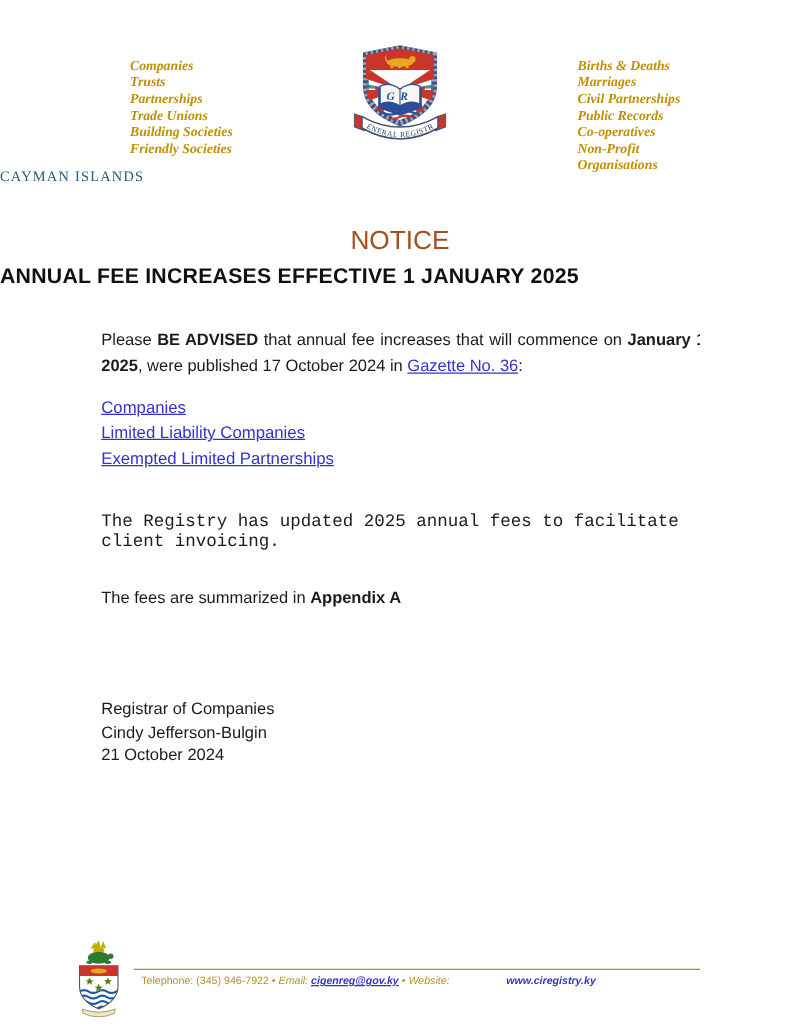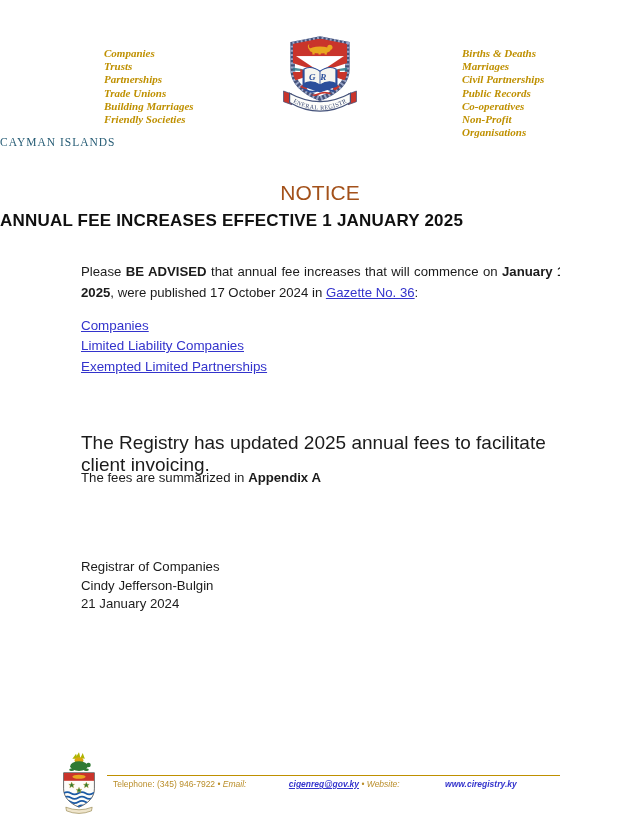--- a/index.html
+++ b/index.html
@@ -22,47 +22,47 @@
                 font-size:21px;font-weight:400;color:#A3511A;}
   .notice-sub{position:absolute;left:0;top:211px;width:640px;text-align:left;
               font-size:17px;font-weight:700;color:#101010;letter-spacing:.2px;}
 
   
   .intro{position:absolute;left:81px;top:261px;width:487px;font-size:13.2px;
          line-height:21px;text-align:justify;}
   .links{position:absolute;left:81px;top:316px;font-size:13.4px;line-height:20.4px;}
   .links a{display:table;color:#3333CC;text-decoration:underline;}
   a.inline-link{color:#3333CC;text-decoration:underline;}
-  .p2{position:absolute;left:81px;top:432px;font-size:19px;}
+  .p2{position:absolute;left:81px;top:410px;font-size:14px;font-family:Liberation Mono, monospace;}
   .p3{position:absolute;left:81px;top:470px;font-size:13.2px;}
   .sig{position:absolute;left:81px;top:558px;font-size:13.2px;line-height:18.6px;}
 
   
   .footer-arms{position:absolute;left:57px;top:751px;width:44px;height:64px;}
   .footer-rule{position:absolute;left:107px;top:775px;width:492px;height:0;
                border-top:1.5px solid #BF9000;}
   .footer-text{position:absolute;left:113px;top:779px;width:505px;font-size:8.5px;
                line-height:11.8px;color:#BA8E2A;}
   .footer-text .it{font-style:italic;text-align:right;}
-  .footer-text a.email{color:#3333CC;font-style:italic;font-weight:600;margin-left:40px;}
+  .footer-text a.email{color:#3333CC;font-style:italic;font-weight:600;}
   .footer-text a.website{color:#3333CC;font-style:italic;font-weight:700;text-decoration:none;margin-left:43px;}
 
   b,strong{font-weight:700;}
 </style>
 </head>
 <body>
 
 <div class="page">
 
   <div class="svc-col svc-left">
     <div>Companies</div>
     <div>Trusts</div>
     <div>Partnerships</div>
     <div>Trade Unions</div>
-    <div>Building Marriages</div>
+    <div>Building Societies</div>
     <div>Friendly Societies</div>
   </div>
 
   <div class="svc-col svc-right">
     <div>Births &amp; Deaths</div>
     <div>Marriages</div>
     <div>Civil Partnerships</div>
     <div>Public Records</div>
     <div>Co-operatives</div>
     <div>Non-Profit Organisations</div>
@@ -138,21 +138,21 @@
     <a href="#">Limited Liability Companies</a>
     <a href="#">Exempted Limited Partnerships</a>
   </div>
 
   <div class="p2">The Registry has updated 2025 annual fees to facilitate client invoicing.</div>
   <div class="p3"><span>The fees are summarized in</span> <strong>Appendix A</strong></div>
 
   <div class="sig">
     <div>Registrar of Companies</div>
     <div>Cindy Jefferson-Bulgin</div>
-    <div>21 January 2024</div>
+    <div>21 October 2024</div>
   </div>
 
   <svg class="footer-arms" viewBox="0 0 60 84">
     <defs>
       <clipPath id="cayShieldClip">
         <path d="M9,28 L51,28 L51,50 C51,62 42,70 30,75 C18,70 9,62 9,50 Z"></path>
       </clipPath>
     </defs>
 
     <g>

